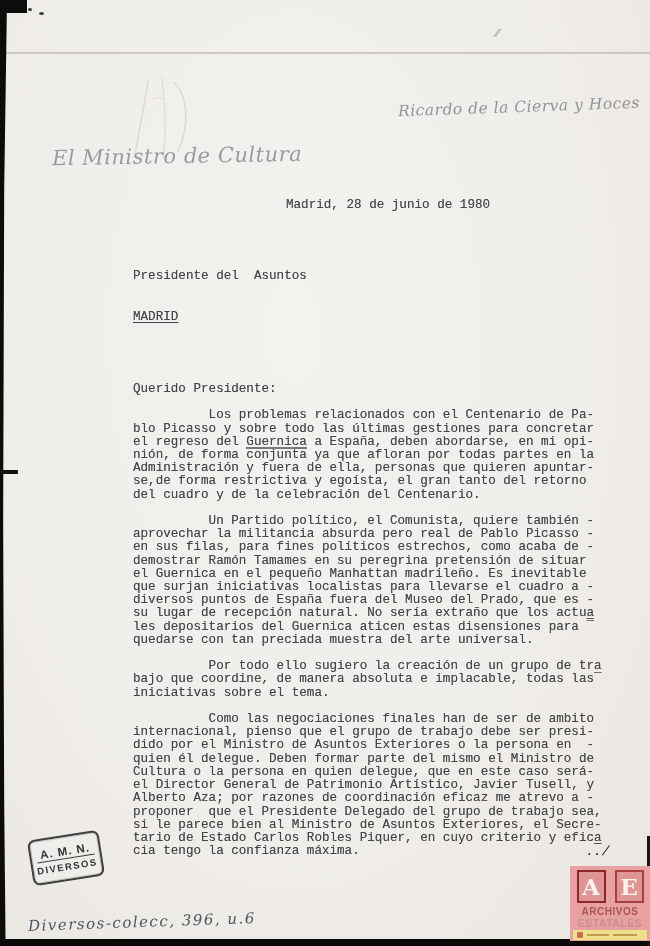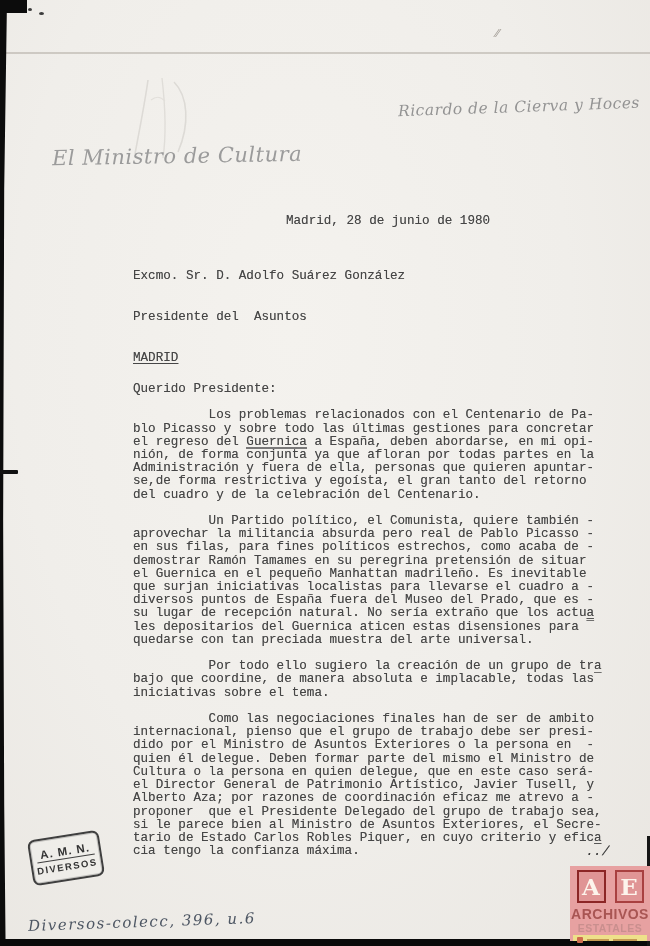--- a/index.html
+++ b/index.html
@@ -19,21 +19,21 @@
   .crease{left:0;top:52px;width:650px;height:2px;background:rgba(165,158,148,.45);}
   .speck{background:#3c3c3c;border-radius:50%;}
   .mark-topright{left:496px;top:28px;color:#9a948c;font-size:10px;font-style:italic;}
   
   .script{font-family:"DejaVu Serif",serif;font-style:italic;color:#939393;}
   .sender-script{left:398px;top:98px;font-size:15.5px;transform:rotate(-2deg);letter-spacing:.5px;}
   .office-script{left:52px;top:144px;font-size:21px;transform:rotate(-1deg);letter-spacing:.5px;color:#9b9b9b;}
   
   .type{font-family:"Liberation Mono","DejaVu Sans Mono",monospace;color:#464646;
     font-size:12.6px;line-height:13.2px;white-space:pre;text-shadow:0 0 .5px rgba(70,70,70,.55);}
-  .dateline{left:286px;top:215px;}
+  .dateline{left:286px;top:199px;}
   .recipient{left:133px;top:242px;line-height:13.8px;}
   .recipient .underlined{text-decoration:underline;text-underline-offset:2px;}
   .body-text{left:133px;top:383px;margin:0;}
   .guernica-underline{left:246px;top:447px;width:61px;height:1.5px;background:#5a5a5a;opacity:.8;}
   .cont-mark{left:586px;top:845px;font-size:13px;transform:skewX(-12deg);color:#3d3d3d;}
   
   .stamp{left:30px;top:835px;width:68px;height:42px;border:2px solid #3f3f3f;border-radius:7px;
     transform:rotate(-9deg);display:flex;flex-direction:column;align-items:center;justify-content:center;
     color:#333;box-shadow:inset 0 0 0 1px rgba(60,60,60,.25);background:rgba(255,255,255,.15);}
   .stamp .l1{font-weight:bold;font-size:11.5px;letter-spacing:1px;border-bottom:1.5px solid #3f3f3f;
@@ -46,21 +46,21 @@
   .copyright{left:238px;top:923px;font-family:"DejaVu Sans","Liberation Sans",sans-serif;
     font-size:12.5px;color:#141414;}
   
   .ae-logo{left:570px;top:866px;width:80px;height:75px;background:#e7a1a1;
     display:flex;flex-direction:column;align-items:center;}
   .ae-tiles{display:flex;gap:9px;margin-top:4px;}
   .ae-tile{width:25px;height:29px;background:#e09595;border:2px solid #8c2626;
     display:flex;align-items:center;justify-content:center;
     font-family:"DejaVu Serif",serif;font-weight:bold;font-size:23px;color:#fdf4ec;}
   .ae-tile.e{border-color:#a84040;}
-  .ae-line1{margin-top:3px;font-size:14px;font-weight:bold;color:#a85553;letter-spacing:.5px;}
+  .ae-line1{margin-top:3px;font-size:10px;font-weight:bold;color:#a85553;letter-spacing:.5px;}
   .ae-line2{font-size:10.5px;font-weight:bold;color:#c98f8e;letter-spacing:.5px;}
   .ae-strip{margin-top:1px;width:74px;height:10px;background:#eee08a;position:relative;}
   .ae-strip .m1{position:absolute;left:4px;top:2px;width:6px;height:6px;background:#cf6b4e;border-radius:1px;}
   .ae-strip .m2{position:absolute;left:14px;top:4px;width:22px;height:2px;background:#c49a52;}
   .ae-strip .m3{position:absolute;left:40px;top:4px;width:24px;height:2px;background:#c49a52;}
   
   .emblem{left:118px;top:72px;opacity:.55;}
 </style>
 </head>
 <body>
@@ -83,21 +83,20 @@
     <path d="M56 10 C70 24 72 52 60 80" fill="none" stroke="#cdcac5" stroke-width="1.6"></path>
     <path d="M33 28 C38 24 42 24 47 29" fill="none" stroke="#d6d3ce" stroke-width="1.2"></path>
   </svg>
 
   <div class="abs script sender-script">Ricardo de la Cierva y Hoces</div>
   <div class="abs script office-script">El Ministro de Cultura</div>
 
   <div class="abs type dateline">Madrid, 28 de junio de 1980</div>
 
   <div class="abs type recipient">
-    <div>Excmo. Sr. D. Adolfo Suárez González</div>
     <div>Presidente del  Asuntos</div>
     <div class="underlined">MADRID</div>
   </div>
 
   <pre class="abs type body-text">Querido Presidente:
 
           Los problemas relacionados con el Centenario de Pa-
 blo Picasso y sobre todo las últimas gestiones para concretar
 el regreso del Guernica a España, deben abordarse, en mi opi-
 nión, de forma conjunta ya que afloran por todas partes en la

